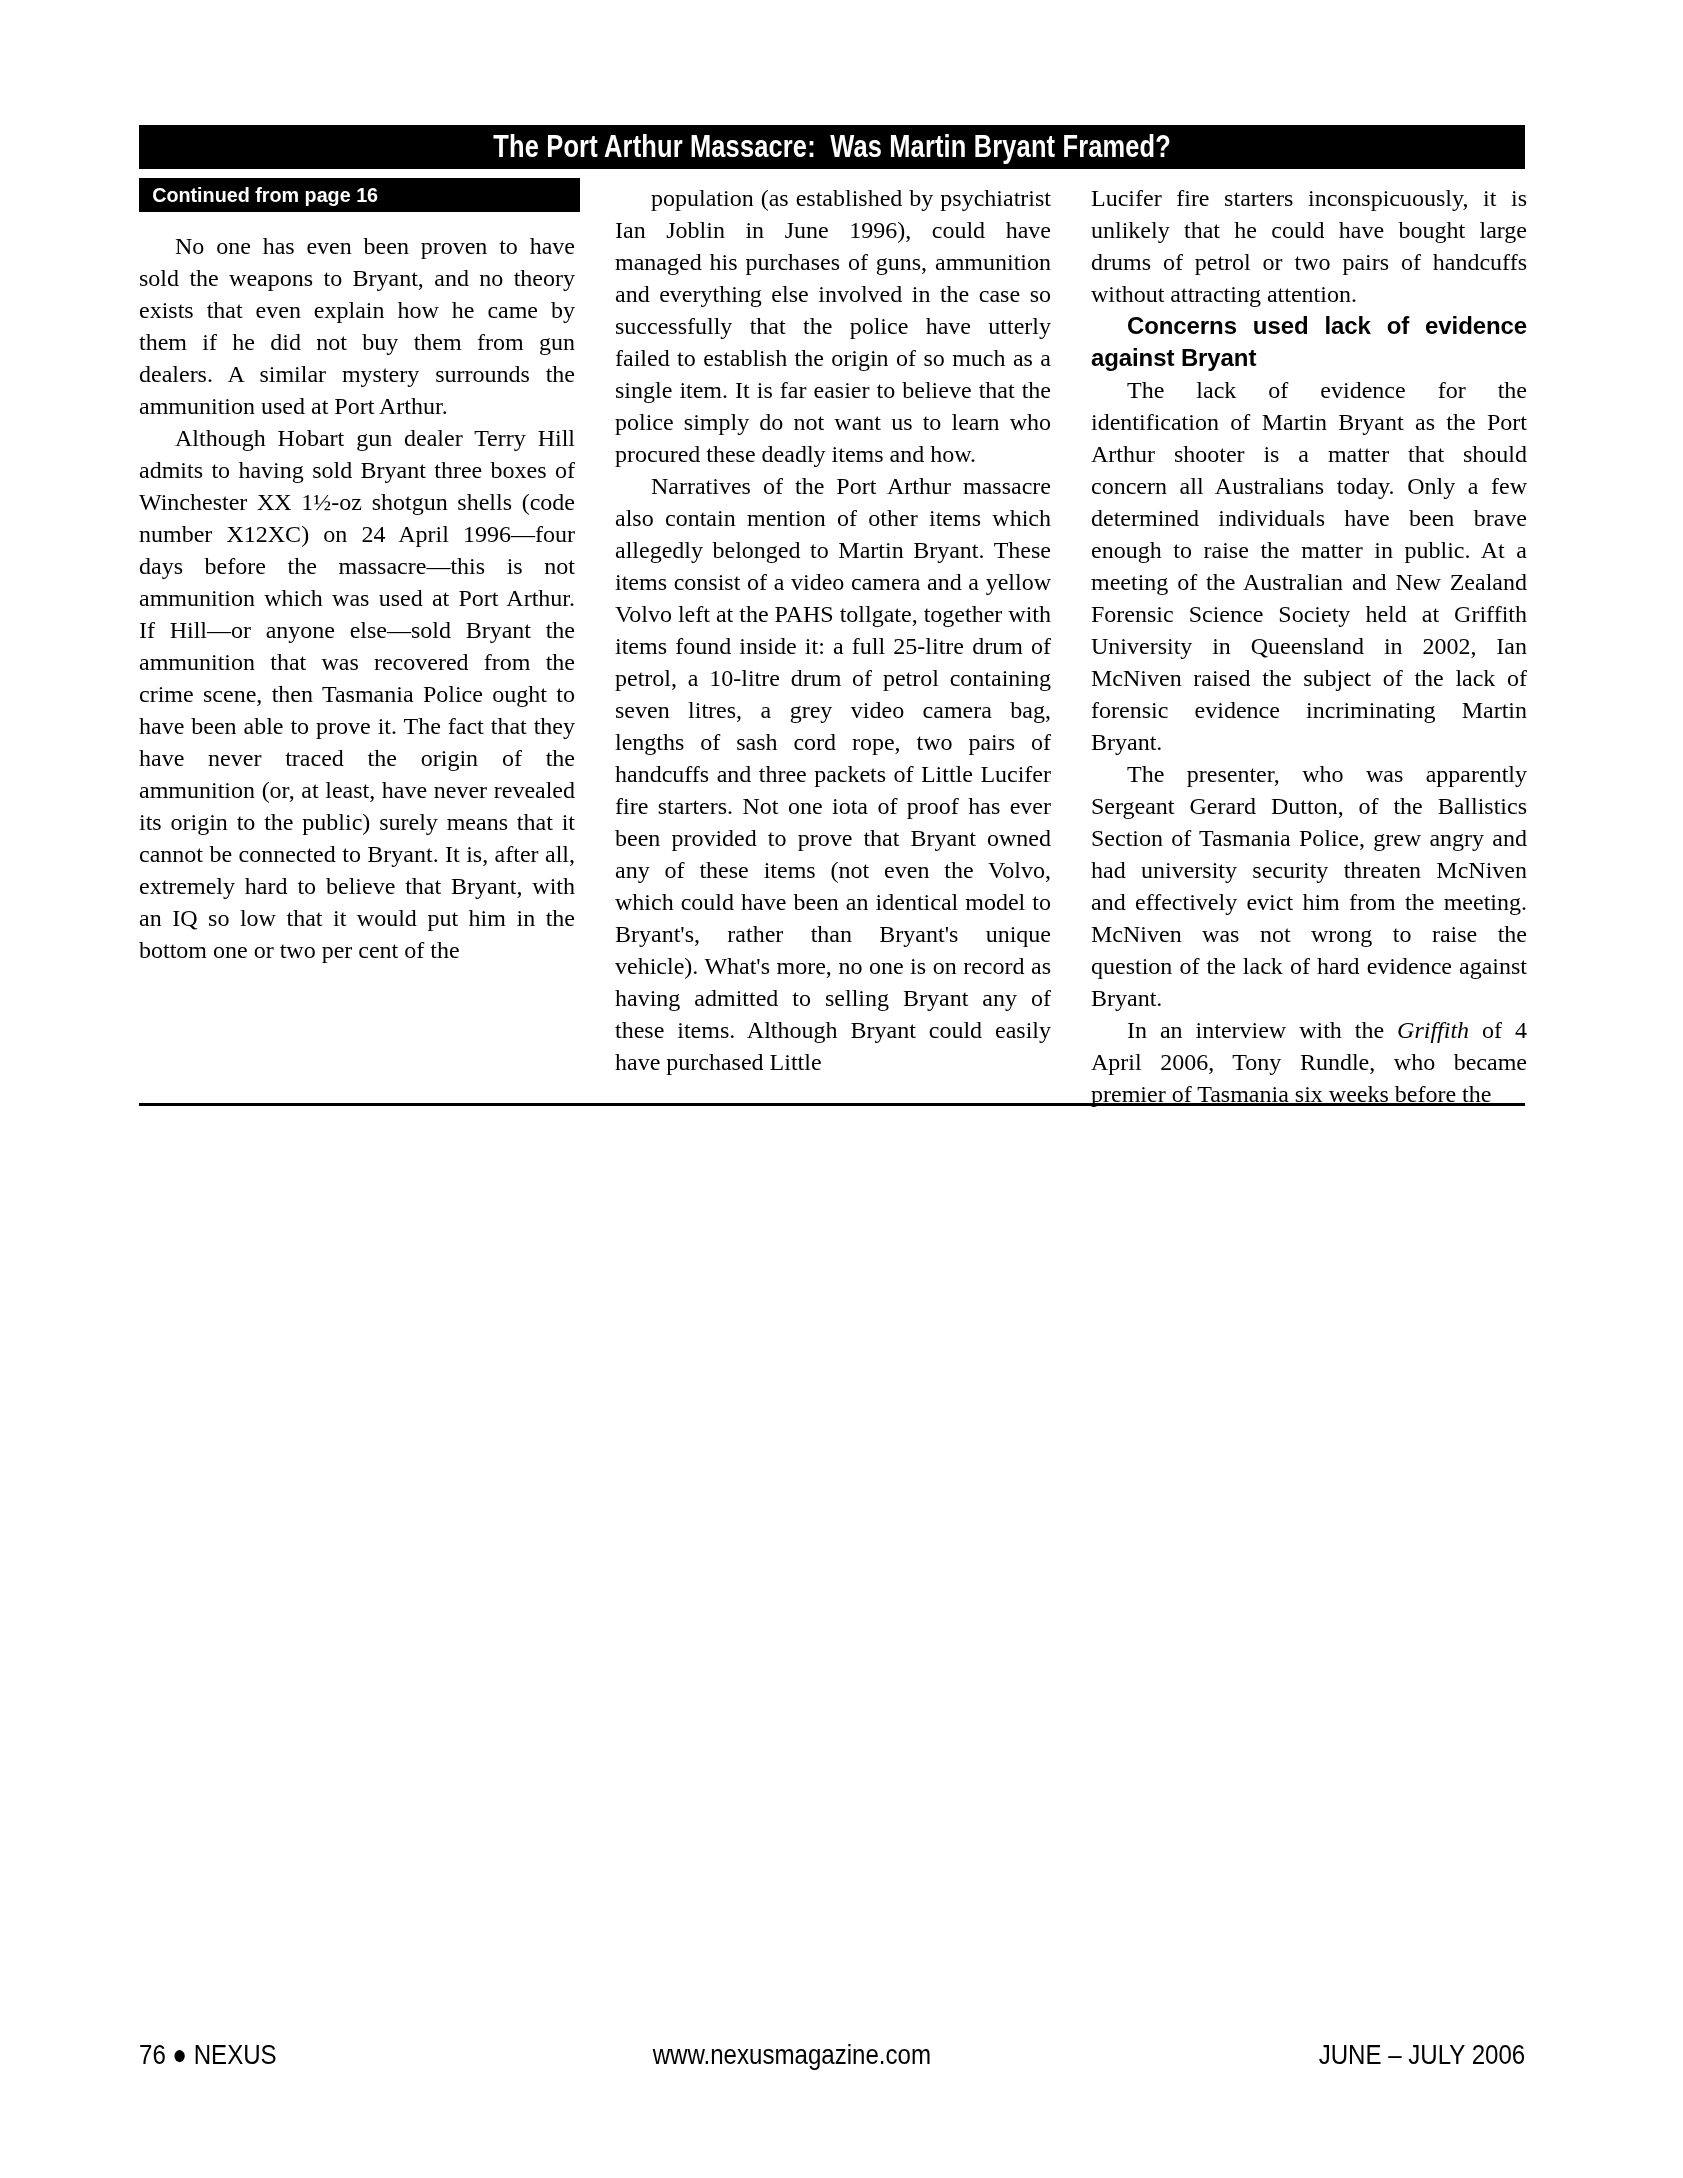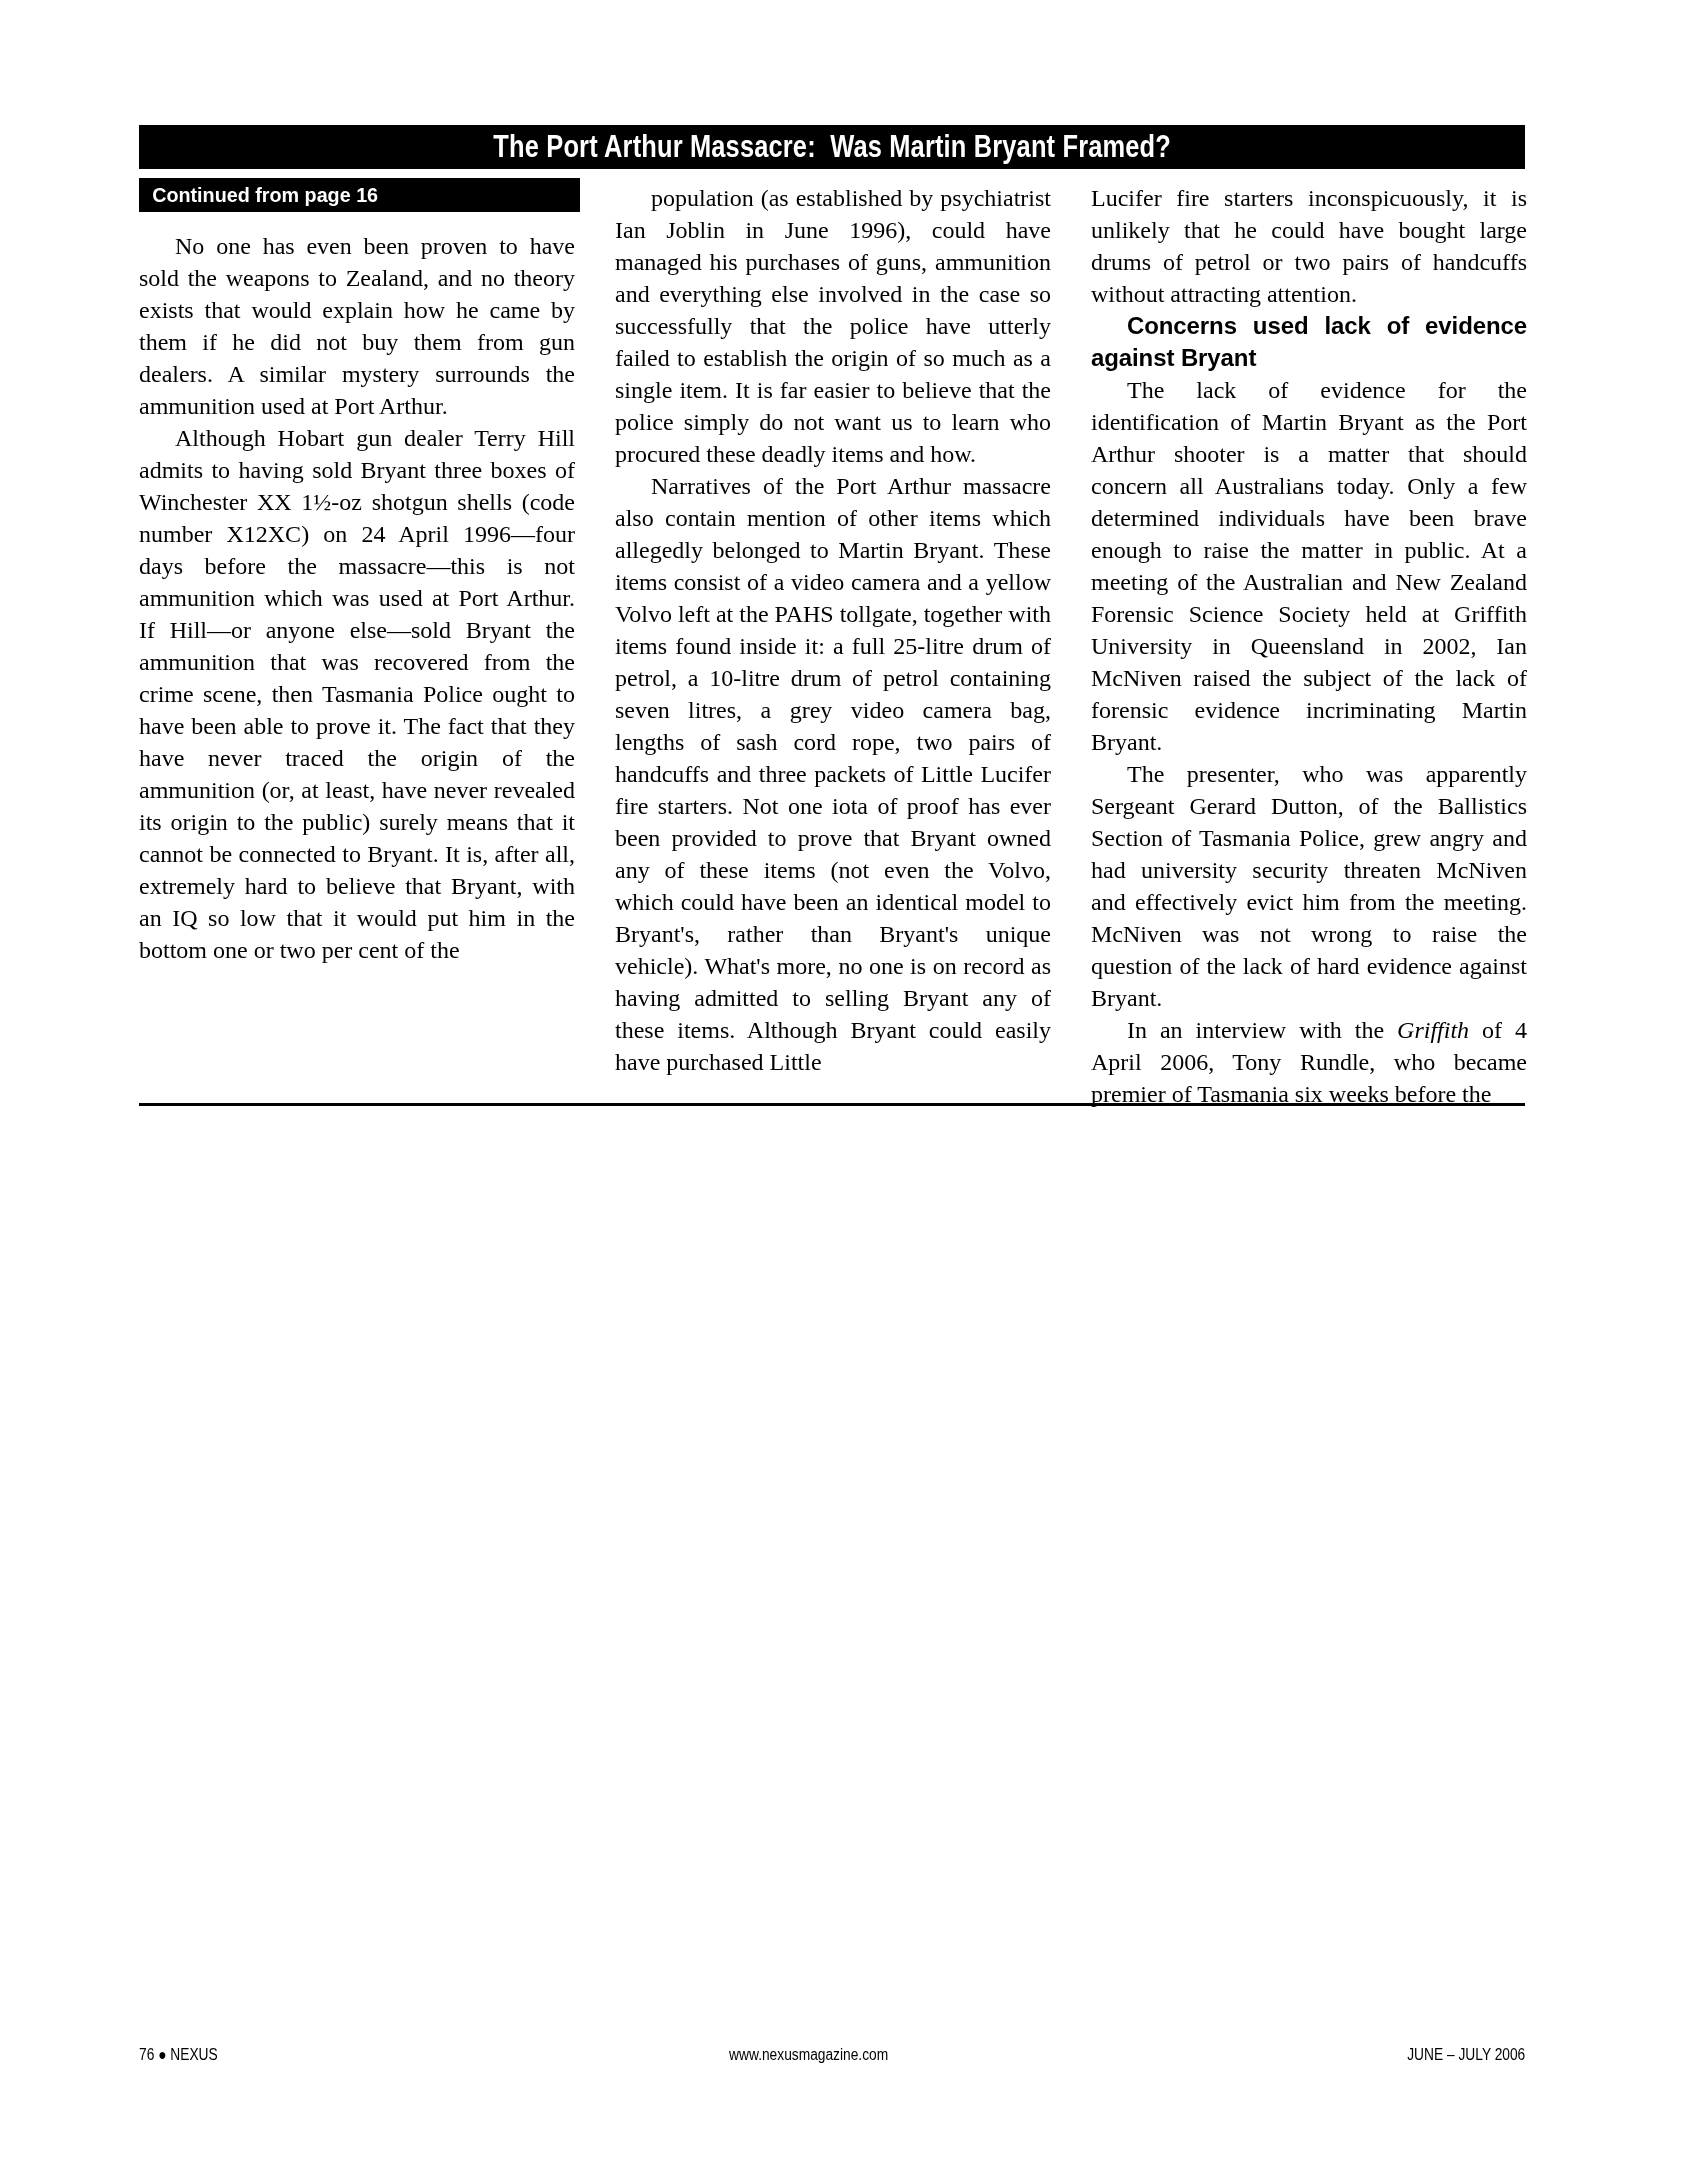--- a/index.html
+++ b/index.html
@@ -121,21 +121,21 @@
   
   .footer {
     position: absolute;
     left: 139px;
     top: 2026px;
     width: 1386px;
     height: 34px;
     display: flex;
     align-items: center;
     font-family: "Liberation Sans", "DejaVu Sans", sans-serif;
-    font-size: 16px;
+    font-size: 28px;
     color: #000000;
   }
   .footer-left {
     flex: 0 0 auto;
     transform: scaleX(0.86);
     transform-origin: left center;
     white-space: pre;
   }
   .footer-center {
     flex: 1 1 auto;
@@ -159,21 +159,21 @@
     <div class="header-title">The Port Arthur Massacre:  Was Martin Bryant Framed?</div>
   </div>
 
   <div class="continued-tab">
     <div class="continued-label">Continued from page 16</div>
   </div>
 
   <div class="columns">
 
     <div class="col col-1">
-      <p>No one has even been proven to have sold the weapons to Zealand, and no theory exists that would explain how he came by them if he did not buy them from gun dealers.  A similar mystery surrounds the ammunition used at Port Arthur.</p>
+      <p>No one has even been proven to have sold the weapons to Bryant, and no theory exists that even explain how he came by them if he did not buy them from gun dealers.  A similar mystery surrounds the ammunition used at Port Arthur.</p>
       <p>Although Hobart gun dealer Terry Hill admits to having sold Bryant three boxes of Winchester XX 1½-oz shotgun shells (code number X12XC) on 24 April 1996—four days before the massacre—this is not ammunition which was used at Port Arthur.  If Hill—or anyone else—sold Bryant the ammunition that was recovered from the crime scene, then Tasmania Police ought to have been able to prove it.  The fact that they have never traced the origin of the ammunition (or, at least, have never revealed its origin to the public) surely means that it cannot be connected to Bryant.  It is, after all, extremely hard to believe that Bryant, with an IQ so low that it would put him in the bottom one or two per cent of the</p>
     </div>
 
     <div class="col col-2">
       <p>population (as established by psychiatrist Ian Joblin in June 1996), could have managed his purchases of guns, ammunition and everything else involved in the case so successfully that the police have utterly failed to establish the origin of so much as a single item.  It is far easier to believe that the police simply do not want us to learn who procured these deadly items and how.</p>
       <p>Narratives of the Port Arthur massacre also contain mention of other items which allegedly belonged to Martin Bryant.  These items consist of a video camera and a yellow Volvo left at the PAHS tollgate, together with items found inside it:  a full 25-litre drum of petrol, a 10-litre drum of petrol containing seven litres, a grey video camera bag, lengths of sash cord rope, two pairs of handcuffs and three packets of Little Lucifer fire starters.  Not one iota of proof has ever been provided to prove that Bryant owned any of these items (not even the Volvo, which could have been an identical model to Bryant's, rather than Bryant's unique vehicle).  What's more, no one is on record as having admitted to selling Bryant any of these items.  Although Bryant could easily have purchased Little</p>
     </div>
 
     <div class="col col-3">
       <p class="noindent">Lucifer fire starters inconspicuously, it is unlikely that he could have bought large drums of petrol or two pairs of handcuffs without attracting attention.</p>

